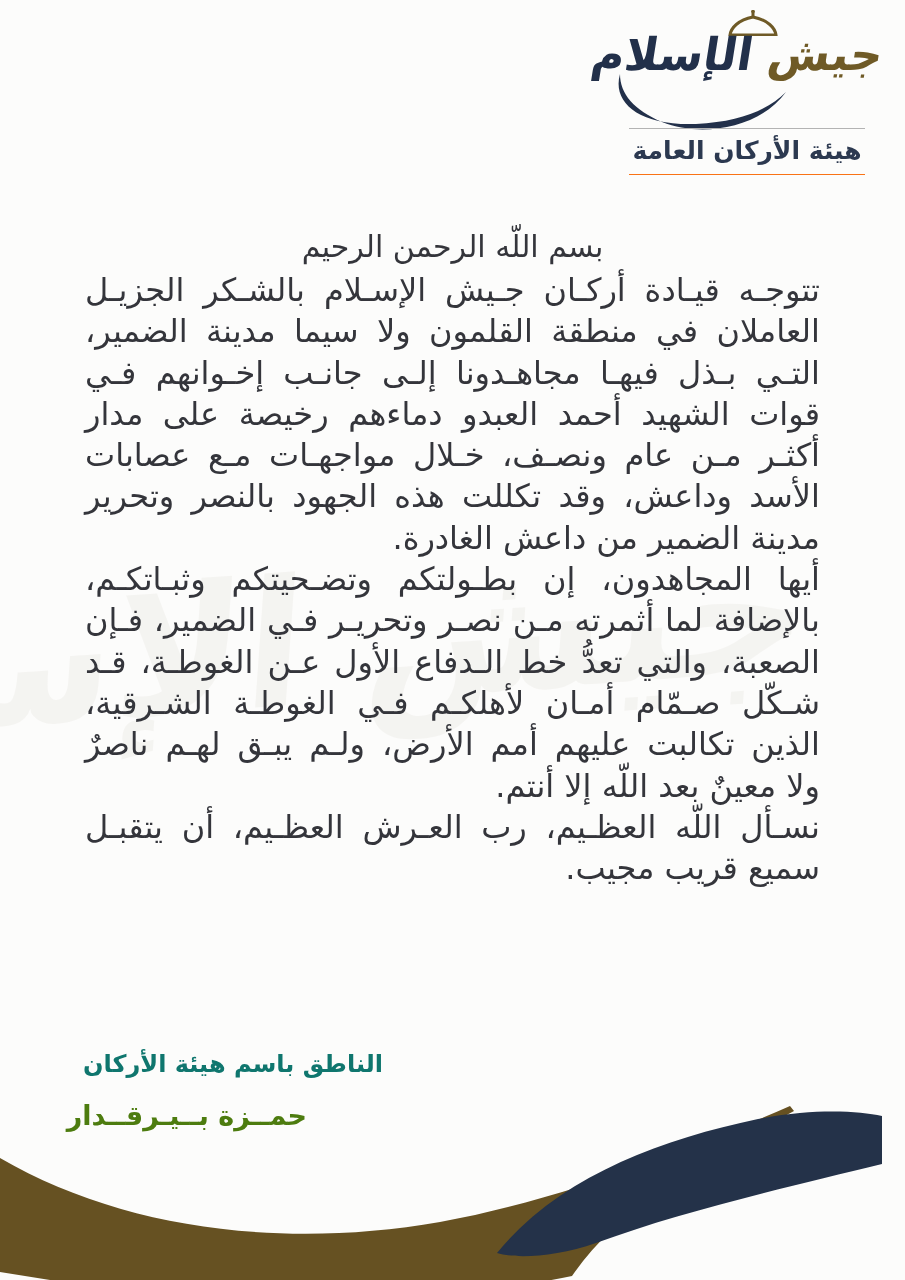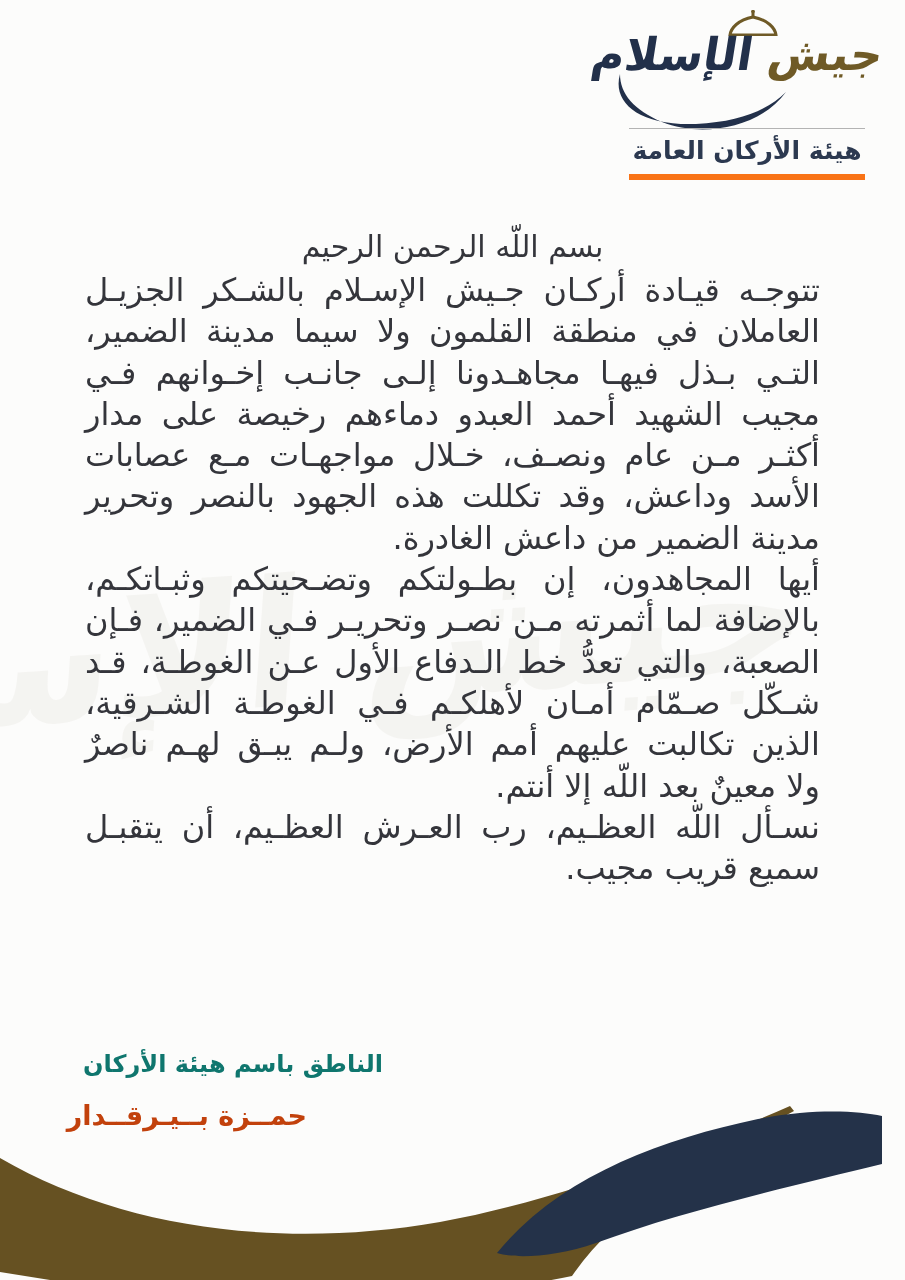--- a/index.html
+++ b/index.html
@@ -22,21 +22,21 @@
     transform:skewX(-9deg);
     letter-spacing:-2px;
     white-space:nowrap;
   }
   .word-gold{color:#6f5a26;}
   .word-navy{color:#22304a;}
   .crescent{position:absolute;top:62px;right:88px;}
 
   .org-title{
     position:absolute;top:128px;right:40px;width:236px;
-    border-top:1px solid #b3b3b3;border-bottom:6px solid #f97316;
+    border-top:1px solid #b3b3b3;border-bottom:1px solid #f97316;
     padding:7px 0 9px 0;
     direction:rtl;text-align:center;
     font-weight:bold;font-size:25px;color:#2c3950;
   }
 
   
   .watermark{
     position:absolute;top:545px;left:110px;width:700px;
     direction:rtl;text-align:center;
     font-weight:bold;font-size:175px;line-height:1;
@@ -67,21 +67,21 @@
   
   .signature-role{
     position:absolute;top:1050px;left:108px;width:275px;
     direction:rtl;text-align:center;
     font-weight:bold;font-size:24px;color:#0f766e;
     white-space:nowrap;
   }
   .signature-name{
     position:absolute;top:1100px;left:72px;width:235px;
     direction:rtl;text-align:center;
-    font-weight:bold;font-size:27px;color:#c2410c;
+    font-weight:bold;font-size:27px;color:#4d7c0f;
     white-space:nowrap;
   }
 
   
   .swoosh{position:absolute;left:0;bottom:0;width:905px;height:230px;display:block;}
 </style>
 </head>
 <body>
 
 <div class="page">
@@ -100,21 +100,21 @@
     </svg>
   </div>
 
   <div class="org-title">هيئة الأركان العامة</div>
 
   <div class="body-text">
     <div class="bismillah">بسم اللّه الرحمن الرحيم</div>
     <div class="line">تتوجـه قيـادة أركـان جـيش الإسـلام بالشـكر الجزيـل</div>
     <div class="line">العاملان في منطقة القلمون ولا سيما مدينة الضمير،</div>
     <div class="line">التـي بـذل فيهـا مجاهـدونا إلـى جانـب إخـوانهم فـي</div>
-    <div class="line">مجيب الشهيد أحمد العبدو دماءهم رخيصة على مدار</div>
+    <div class="line">قوات الشهيد أحمد العبدو دماءهم رخيصة على مدار</div>
     <div class="line">أكثـر مـن عام ونصـف، خـلال مواجهـات مـع عصابات</div>
     <div class="line">الأسد وداعش، وقد تكللت هذه الجهود بالنصر وتحرير</div>
     <div class="line line--end">مدينة الضمير من داعش الغادرة.</div>
     <div class="line">أيها المجاهدون، إن بطـولتكم وتضـحيتكم وثبـاتكـم،</div>
     <div class="line">بالإضافة لما أثمرته مـن نصـر وتحريـر فـي الضمير، فـإن</div>
     <div class="line">الصعبة، والتي تعدُّ خط الـدفاع الأول عـن الغوطـة، قـد</div>
     <div class="line">شـكّل صـمّام أمـان لأهلكـم فـي الغوطـة الشـرقية،</div>
     <div class="line">الذين تكالبت عليهم أمم الأرض، ولـم يبـق لهـم ناصرٌ</div>
     <div class="line line--end">ولا معينٌ بعد اللّه إلا أنتم.</div>
     <div class="line">نسـأل اللّه العظـيم، رب العـرش العظـيم، أن يتقبـل</div>

